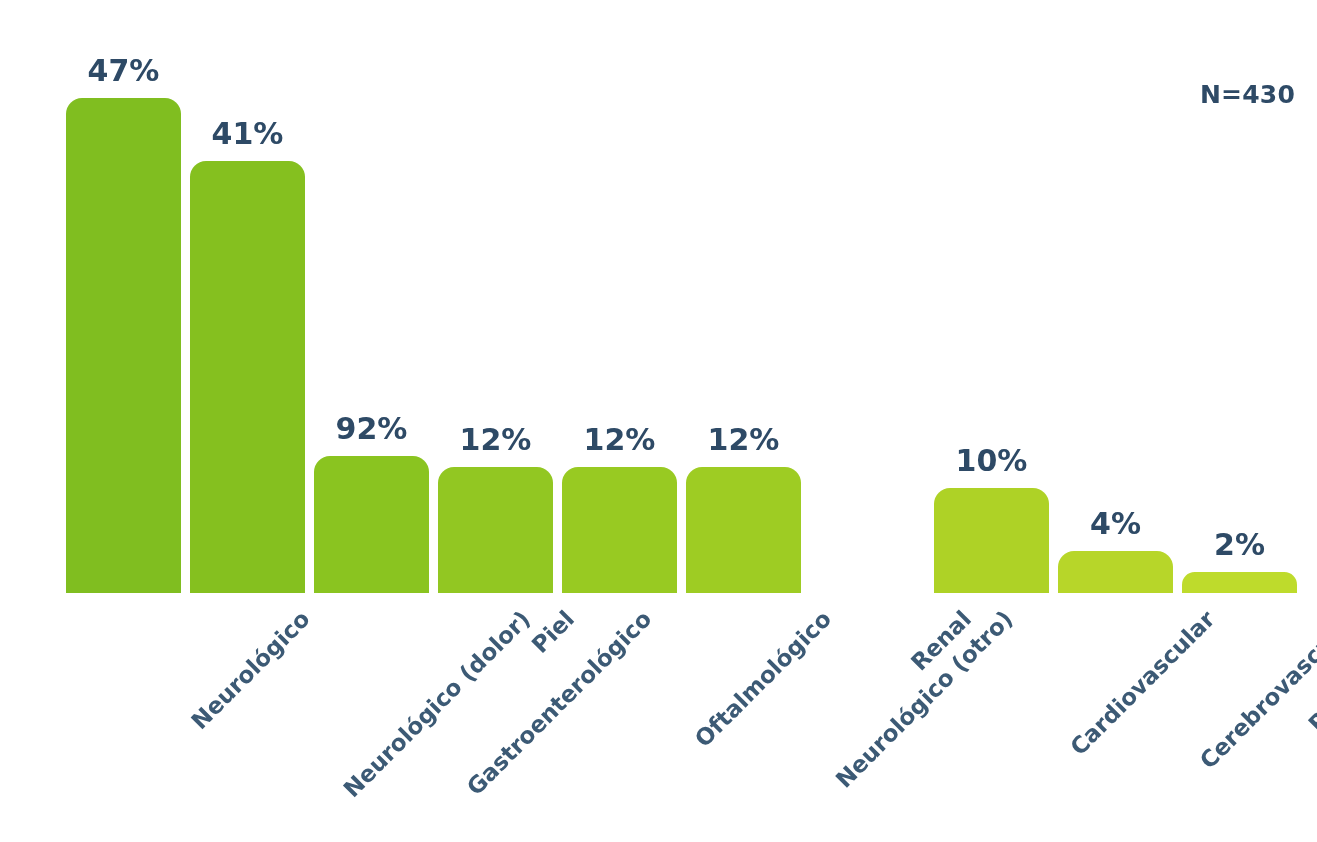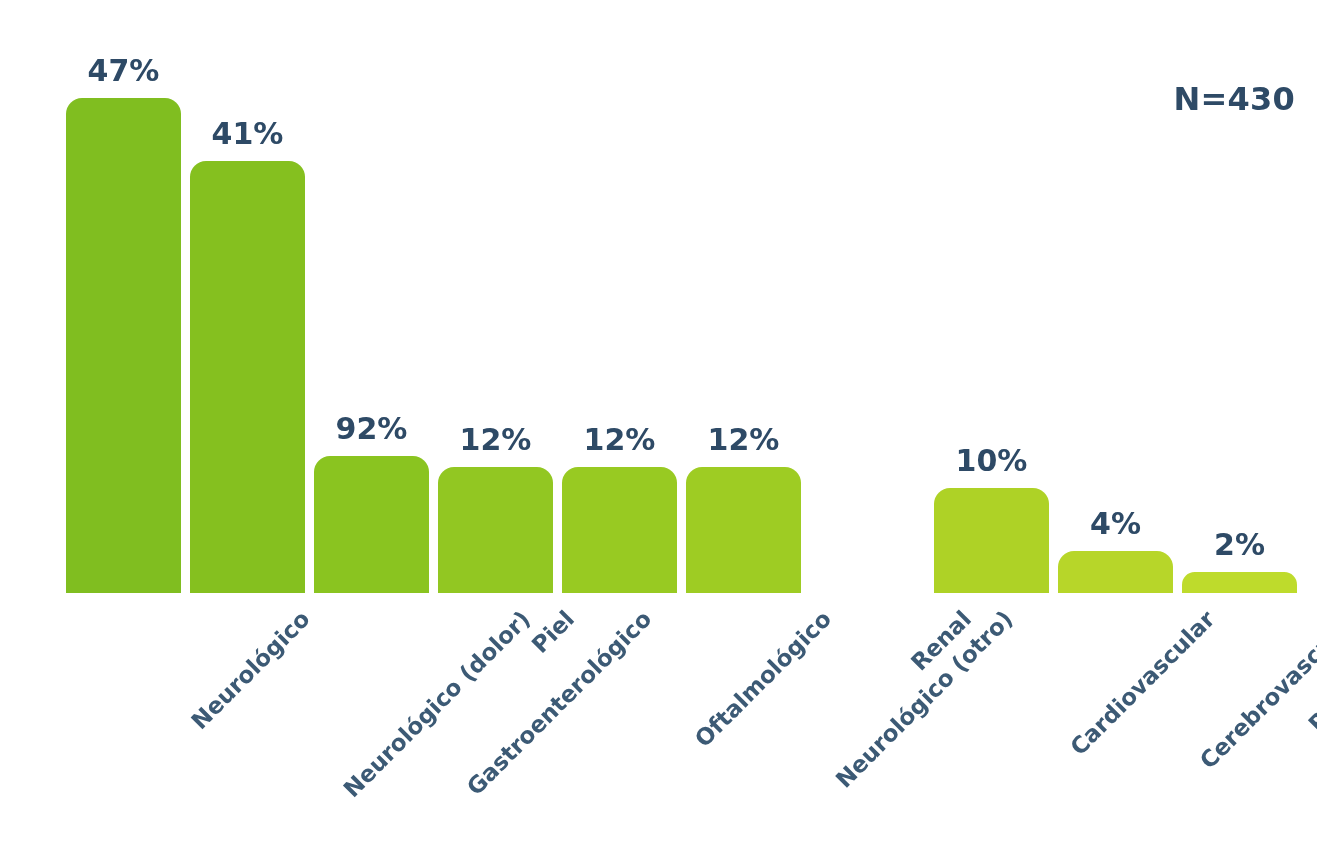--- a/index.html
+++ b/index.html
@@ -19,21 +19,21 @@
     position: relative;
     width: 1317px;
     height: 842px;
   }
 
   
   #sample-size {
     position: absolute;
     right: 22px;
     top: 80px;
-    font-size: 32px;
+    font-size: 25px;
     font-weight: bold;
     color: #2e4a66;
     letter-spacing: 0.2px;
     white-space: nowrap;
   }
 
   
   #plot-area {
     position: absolute;
     left: 0;

